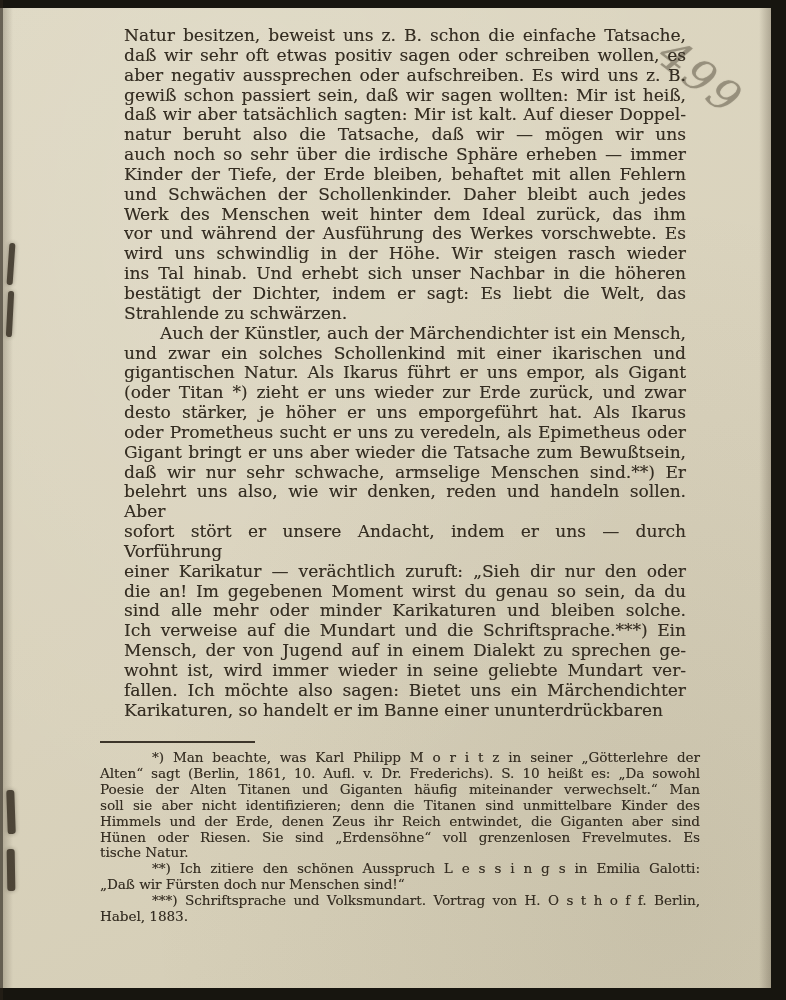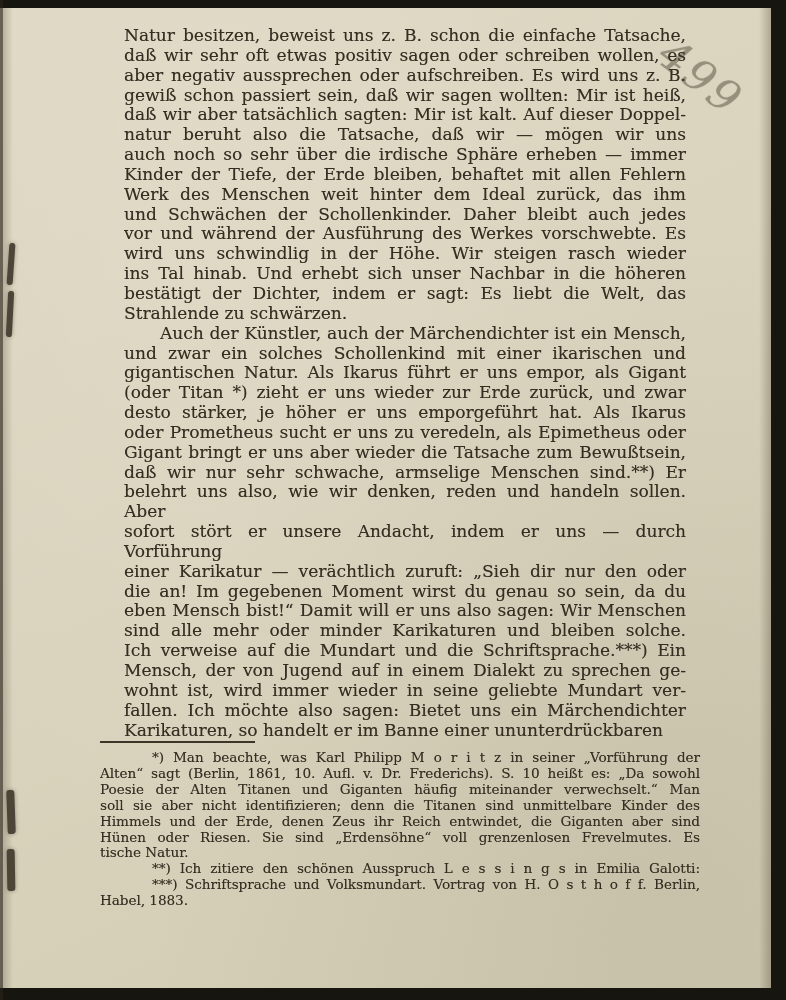--- a/index.html
+++ b/index.html
@@ -59,65 +59,65 @@
   <div class="main">
       <div class="para">
         <div class="line">Natur besitzen, beweist uns z. B. schon die einfache Tatsache,</div>
         <div class="line">daß wir sehr oft etwas positiv sagen oder schreiben wollen, es</div>
         <div class="line">aber negativ aussprechen oder aufschreiben. Es wird uns z. B.</div>
         <div class="line">gewiß schon passiert sein, daß wir sagen wollten: Mir ist heiß,</div>
         <div class="line">daß wir aber tatsächlich sagten: Mir ist kalt. Auf dieser Doppel-</div>
         <div class="line">natur beruht also die Tatsache, daß wir — mögen wir uns</div>
         <div class="line">auch noch so sehr über die irdische Sphäre erheben — immer</div>
         <div class="line">Kinder der Tiefe, der Erde bleiben, behaftet mit allen Fehlern</div>
+        <div class="line">und Schwächen der Schollenkinder. Daher bleibt auch jedes</div>
         <div class="line">Werk des Menschen weit hinter dem Ideal zurück, das ihm</div>
-        <div class="line">und Schwächen der Schollenkinder. Daher bleibt auch jedes</div>
         <div class="line">vor und während der Ausführung des Werkes vorschwebte. Es</div>
         <div class="line">wird uns schwindlig in der Höhe. Wir steigen rasch wieder</div>
         <div class="line">ins Tal hinab. Und erhebt sich unser Nachbar in die höheren</div>
         <div class="line">bestätigt der Dichter, indem er sagt: Es liebt die Welt, das</div>
         <div class="line last">Strahlende zu schwärzen.</div>
       </div>
       <div class="para">
         <div class="line indent">Auch der Künstler, auch der Märchendichter ist ein Mensch,</div>
         <div class="line">und zwar ein solches Schollenkind mit einer ikarischen und</div>
         <div class="line">gigantischen Natur. Als Ikarus führt er uns empor, als Gigant</div>
         <div class="line">(oder Titan *) zieht er uns wieder zur Erde zurück, und zwar</div>
         <div class="line">desto stärker, je höher er uns emporgeführt hat. Als Ikarus</div>
         <div class="line">oder Prometheus sucht er uns zu veredeln, als Epimetheus oder</div>
         <div class="line">Gigant bringt er uns aber wieder die Tatsache zum Bewußtsein,</div>
         <div class="line">daß wir nur sehr schwache, armselige Menschen sind.**) Er</div>
         <div class="line">belehrt uns also, wie wir denken, reden und handeln sollen. Aber</div>
         <div class="line">sofort stört er unsere Andacht, indem er uns — durch Vorführung</div>
         <div class="line">einer Karikatur — verächtlich zuruft: „Sieh dir nur den oder</div>
         <div class="line">die an! Im gegebenen Moment wirst du genau so sein, da du</div>
-        <div class="line">eben Mensch bist!“ Damit will er uns also sagen: Wir Menschen</div>
         <div class="line">sind alle mehr oder minder Karikaturen und bleiben solche.</div>
         <div class="line">Ich verweise auf die Mundart und die Schriftsprache.***) Ein</div>
         <div class="line">Mensch, der von Jugend auf in einem Dialekt zu sprechen ge-</div>
         <div class="line">wohnt ist, wird immer wieder in seine geliebte Mundart ver-</div>
         <div class="line">fallen. Ich möchte also sagen: Bietet uns ein Märchendichter</div>
         <div class="line last">Karikaturen, so handelt er im Banne einer ununterdrückbaren</div>
       </div>
     </div>
 
   <div class="fnrule"></div>
 
   <div class="fn">
       <div class="para">
-        <div class="line indent">*) Man beachte, was Karl Philipp M o r i t z in seiner „Vorführung der</div>
+        <div class="line indent">*) Man beachte, was Karl Philipp M o r i t z in seiner „Götterlehre der</div>
         <div class="line">Alten“ sagt (Berlin, 1861, 10. Aufl. v. Dr. Frederichs). S. 10 heißt es: „Da sowohl</div>
         <div class="line">Poesie der Alten Titanen und Giganten häufig miteinander verwechselt.“  Man</div>
         <div class="line">soll sie aber nicht identifizieren; denn die Titanen sind unmittelbare Kinder des</div>
         <div class="line">Himmels und der Erde, denen Zeus ihr Reich entwindet, die Giganten aber sind</div>
         <div class="line">Hünen oder Riesen. Sie sind „Erdensöhne“ voll grenzenlosen Frevelmutes. Es</div>
         <div class="line last">tische Natur.</div>
       </div>
       <div class="para">
         <div class="line indent">**) Ich zitiere den schönen Ausspruch L e s s i n g s in Emilia Galotti:</div>
+        <div class="line last">„Daß wir Fürsten doch nur Menschen sind!“</div>
       </div>
       <div class="para">
         <div class="line indent">***) Schriftsprache und Volksmundart. Vortrag von H. O s t h o f f. Berlin,</div>
         <div class="line last">Habel, 1883.</div>
       </div>
     </div>
 
   <div class="stitch s1"></div>
   <div class="stitch s2"></div>
   <div class="stitch s3"></div>

